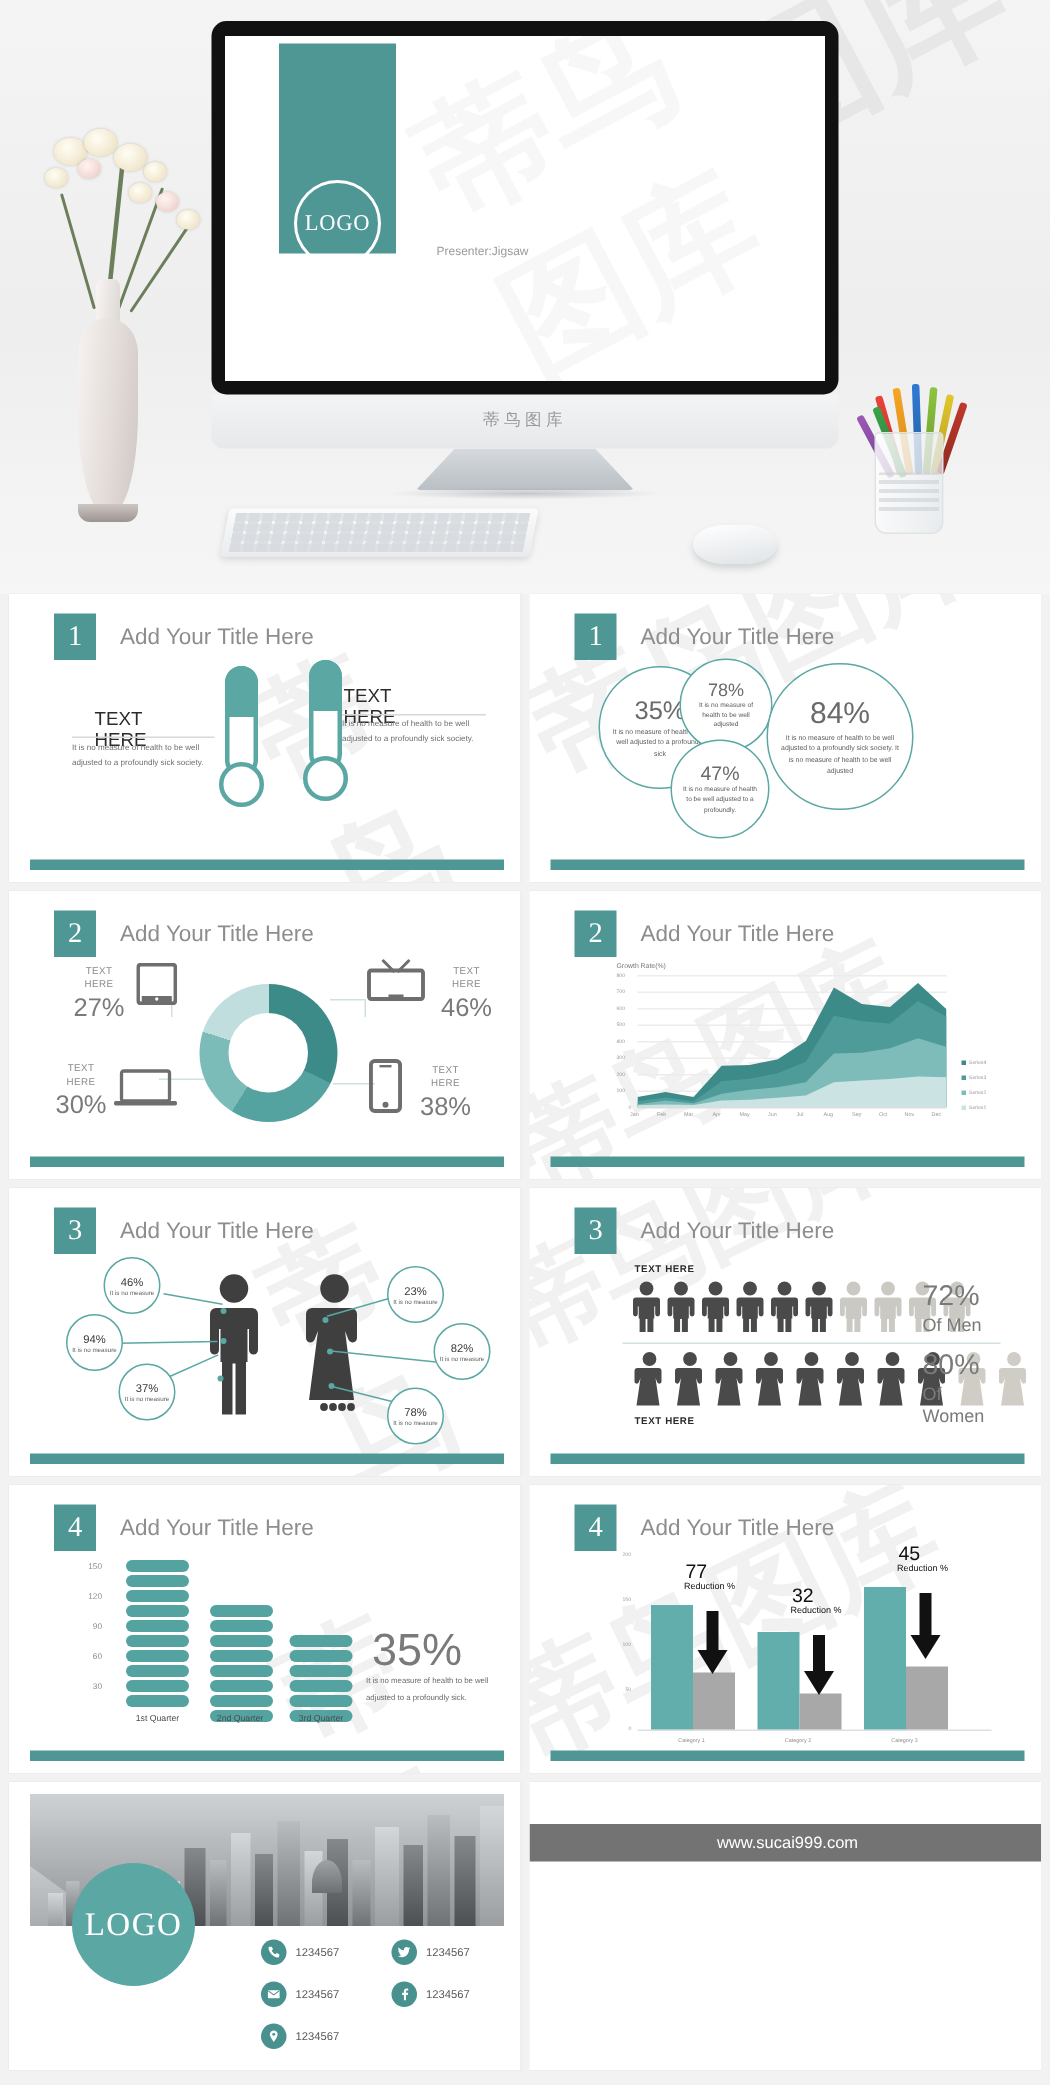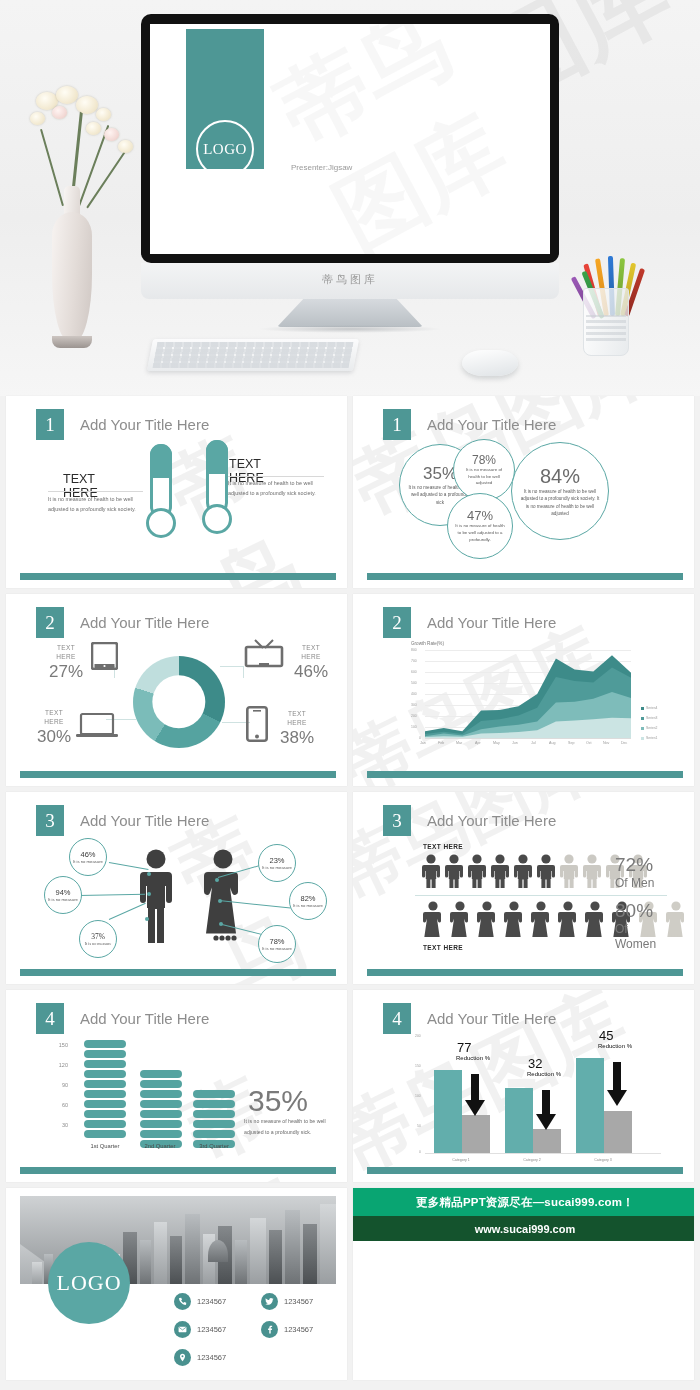--- a/index.html
+++ b/index.html
@@ -143,22 +143,22 @@
   .logo-big { position:absolute; left:42px; top:54px; width:82px; height:82px; border-radius:50%;
     background:#5aa7a4; display:flex; align-items:center; justify-content:center;
     color:#fff; font-family:"Liberation Serif", serif; font-size:22px; letter-spacing:1px;}
   .ci { position:absolute; width:17px; height:17px; border-radius:50%; background:#49918f;
     display:flex; align-items:center; justify-content:center; color:#fff; }
   .cnum { position:absolute; font-size:7.5px; color:#5a5a5a; }
   
   .banner-teal { position:absolute; left:0; top:0; width:344px; height:28px; background:#09a572;
     display:flex; align-items:center; justify-content:center; color:#fff; font-size:11.5px;
     font-weight:bold; letter-spacing:.2px;}
-  .banner-green { position:absolute; left:0; top:28px; width:344px; height:25px; background:#14532d;
-    display:flex; align-items:center; justify-content:center; color:#fff; font-size:11px; font-weight:bold;}
+  .banner-green { position:absolute; left:0; top:28px; width:344px; height:25px; background:#737373;
+    display:flex; align-items:center; justify-content:center; color:#fff; font-size:11px; font-weight:normal;}
   
   .wm { position:absolute; color:rgba(170,170,170,.16); font-size:96px; font-weight:bold;
     pointer-events:none; user-select:none; font-family:"DejaVu Sans", sans-serif;}
 </style>
 </head>
 <body>
 
 <div class="hero">
   <div class="wm" style="left:300px;top:10px;transform:rotate(-28deg);">蒂鸟图库</div>
 
@@ -446,21 +446,21 @@
       <div class="dot" style="left:213px;top:130px;"></div>
 
       <div class="cbub" style="left:63px;top:46px;width:38px;height:38px;">
         <div class="p">46%</div>
         <div class="s" style="width:30px;">It is no measure</div>
       </div>
       <div class="cbub" style="left:38px;top:84px;width:38px;height:38px;">
         <div class="p">94%</div>
         <div class="s" style="width:30px;">It is no measure</div>
       </div>
-      <div class="cbub" style="left:73px;top:128px;width:38px;height:38px;font-family:Liberation Serif, serif;">
+      <div class="cbub" style="left:73px;top:117px;width:38px;height:38px;">
         <div class="p">37%</div>
         <div class="s" style="width:30px;">It is no measure</div>
       </div>
       <div class="cbub" style="left:252px;top:52px;width:38px;height:38px;">
         <div class="p">23%</div>
         <div class="s" style="width:30px;">It is no measure</div>
       </div>
       <div class="cbub" style="left:283px;top:90px;width:38px;height:38px;">
         <div class="p">82%</div>
         <div class="s" style="width:30px;">It is no measure</div>
@@ -757,17 +757,16 @@
       <div class="ci" style="left:168px;top:161px;">
         <svg width="9" height="9" viewBox="0 0 12 12">
             <path d="M6 .9 C4.1.9 2.6 2.4 2.6 4.3 c0 2.5 3.4 6.8 3.4 6.8 s3.4-4.3 3.4-6.8 C9.4 2.4 7.9.9 6 .9 z" fill="#fff"></path>
             <circle cx="6" cy="4.3" r="1.3" fill="#49918f"></circle>
           </svg>
       </div>
       <div class="cnum" style="left:191px;top:165px;">1234567</div>
     </div>
 
     <div class="slide">
-      <div class="banner-teal">更多精品PPT资源尽在—sucai999.com！</div>
       <div class="banner-green">www.sucai999.com</div>
     </div>
   </div>
 </div>
 
 </body></html>

